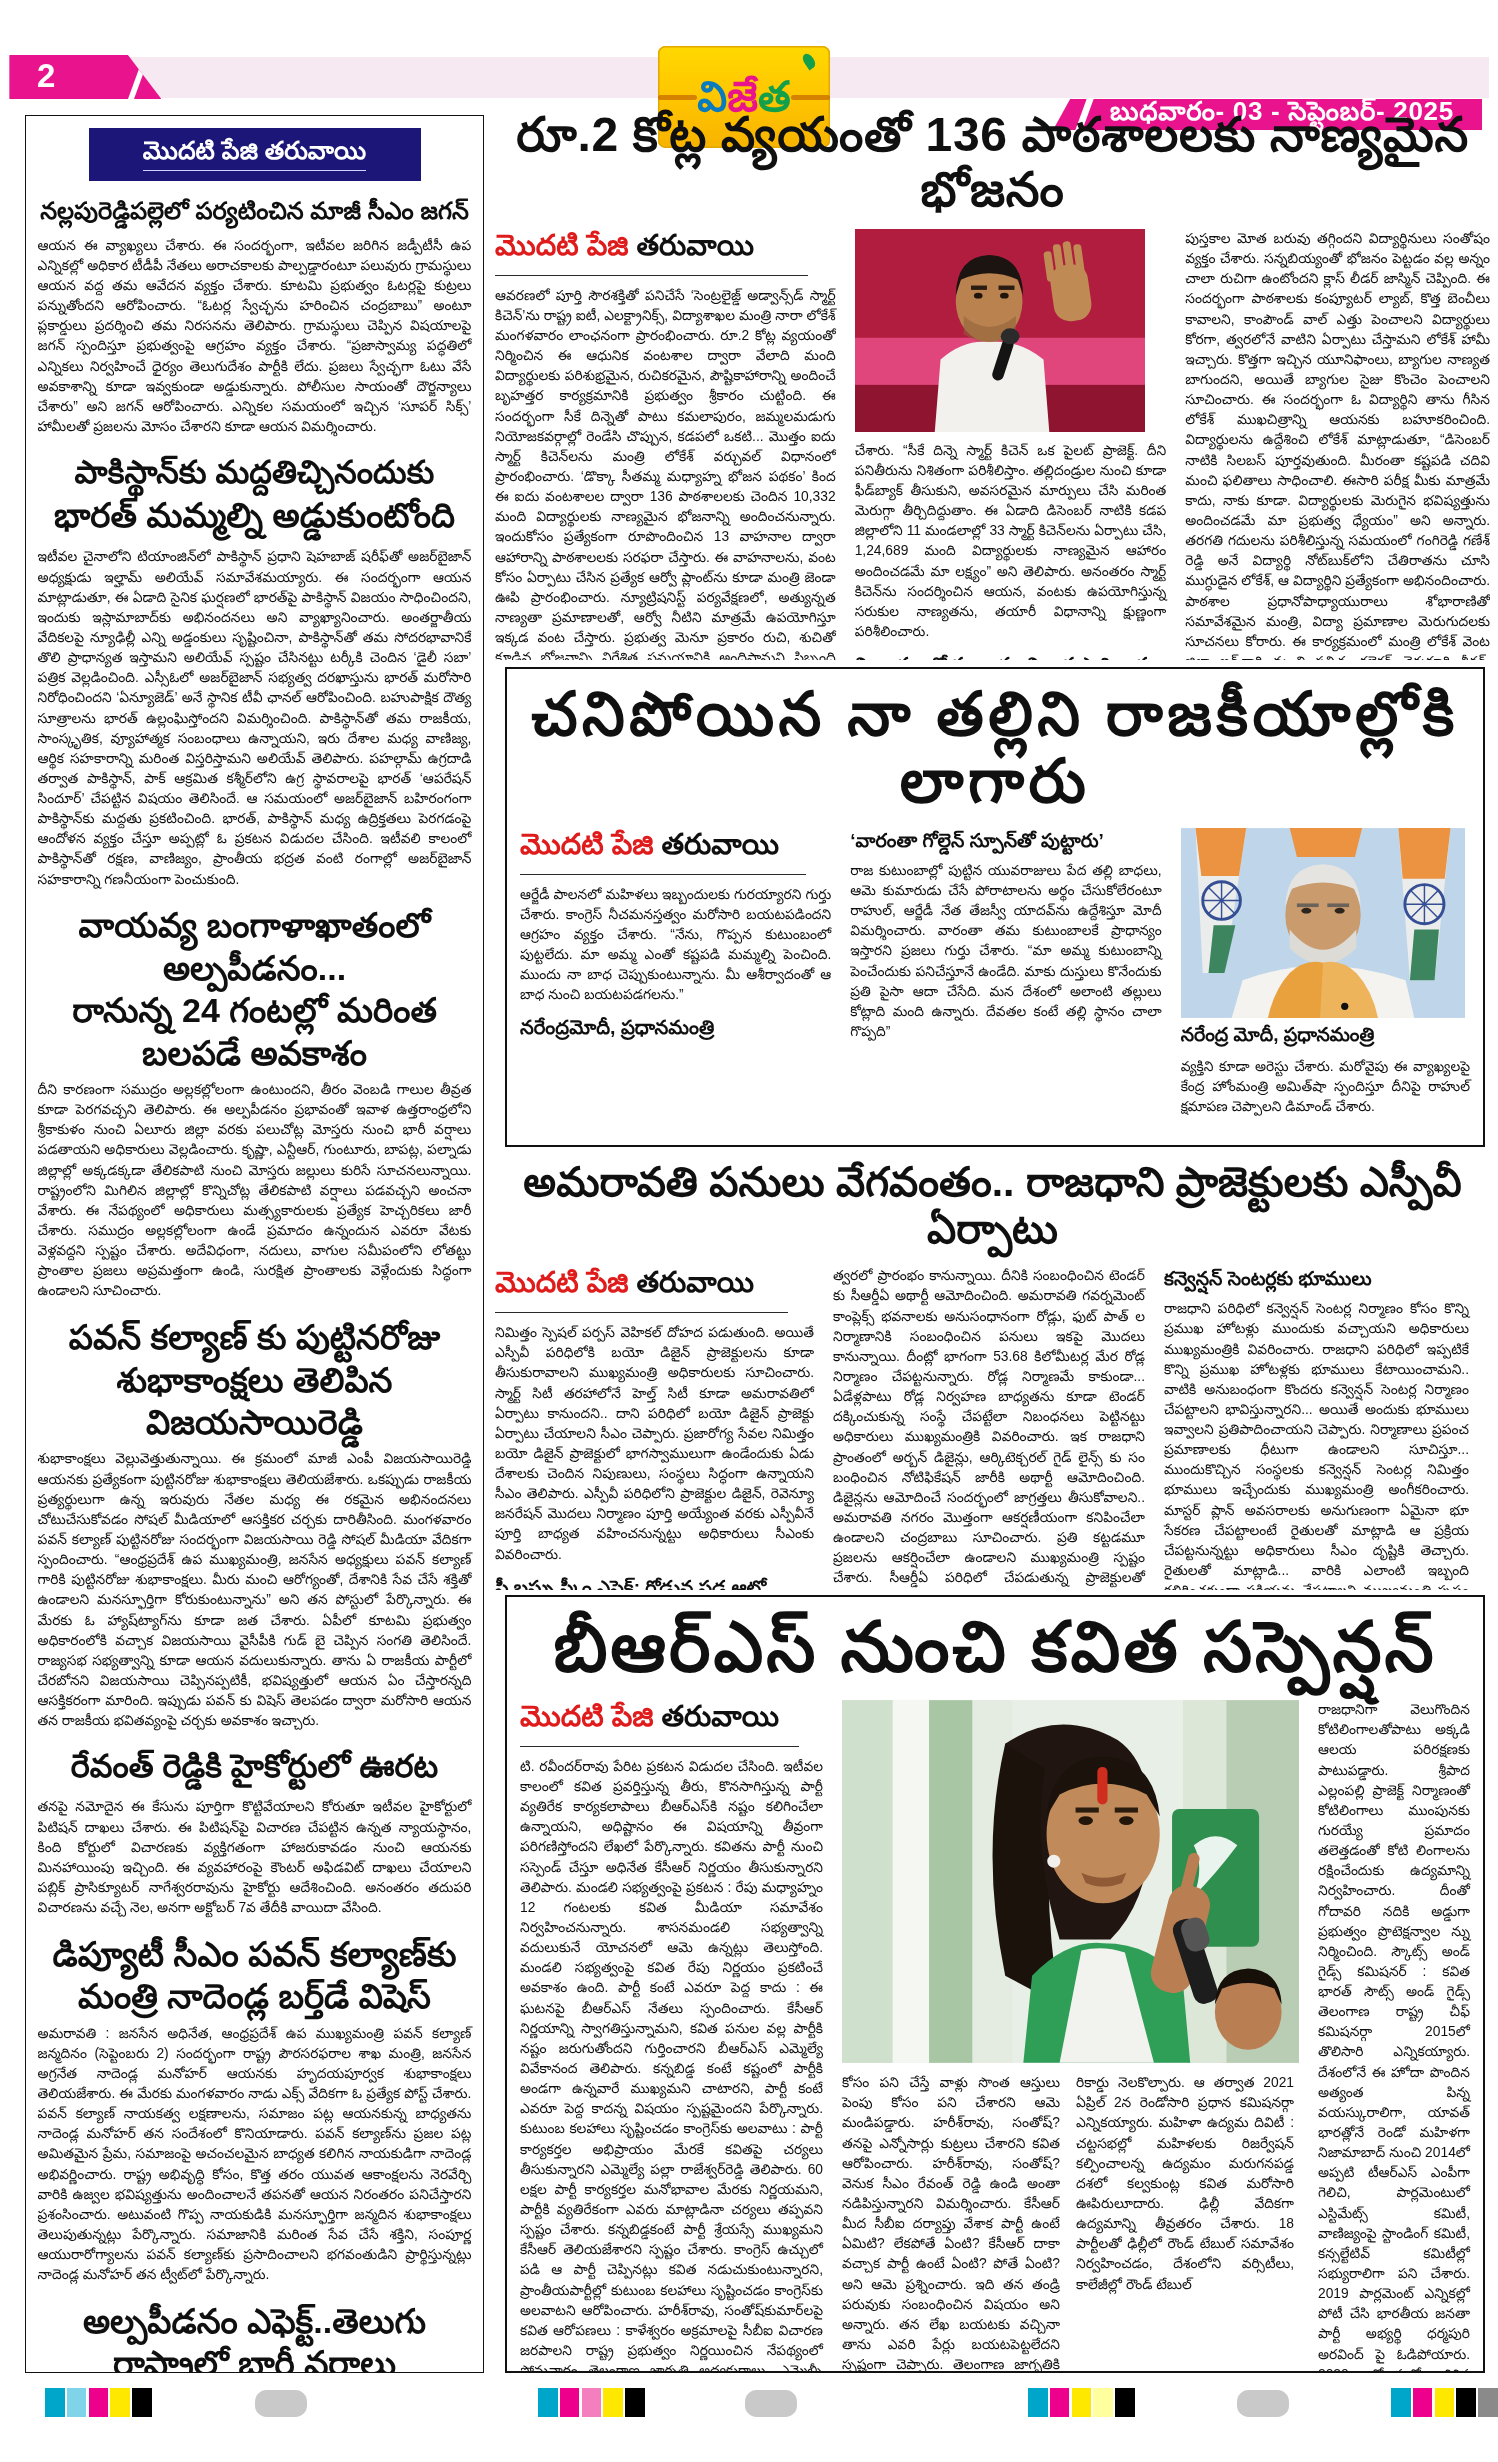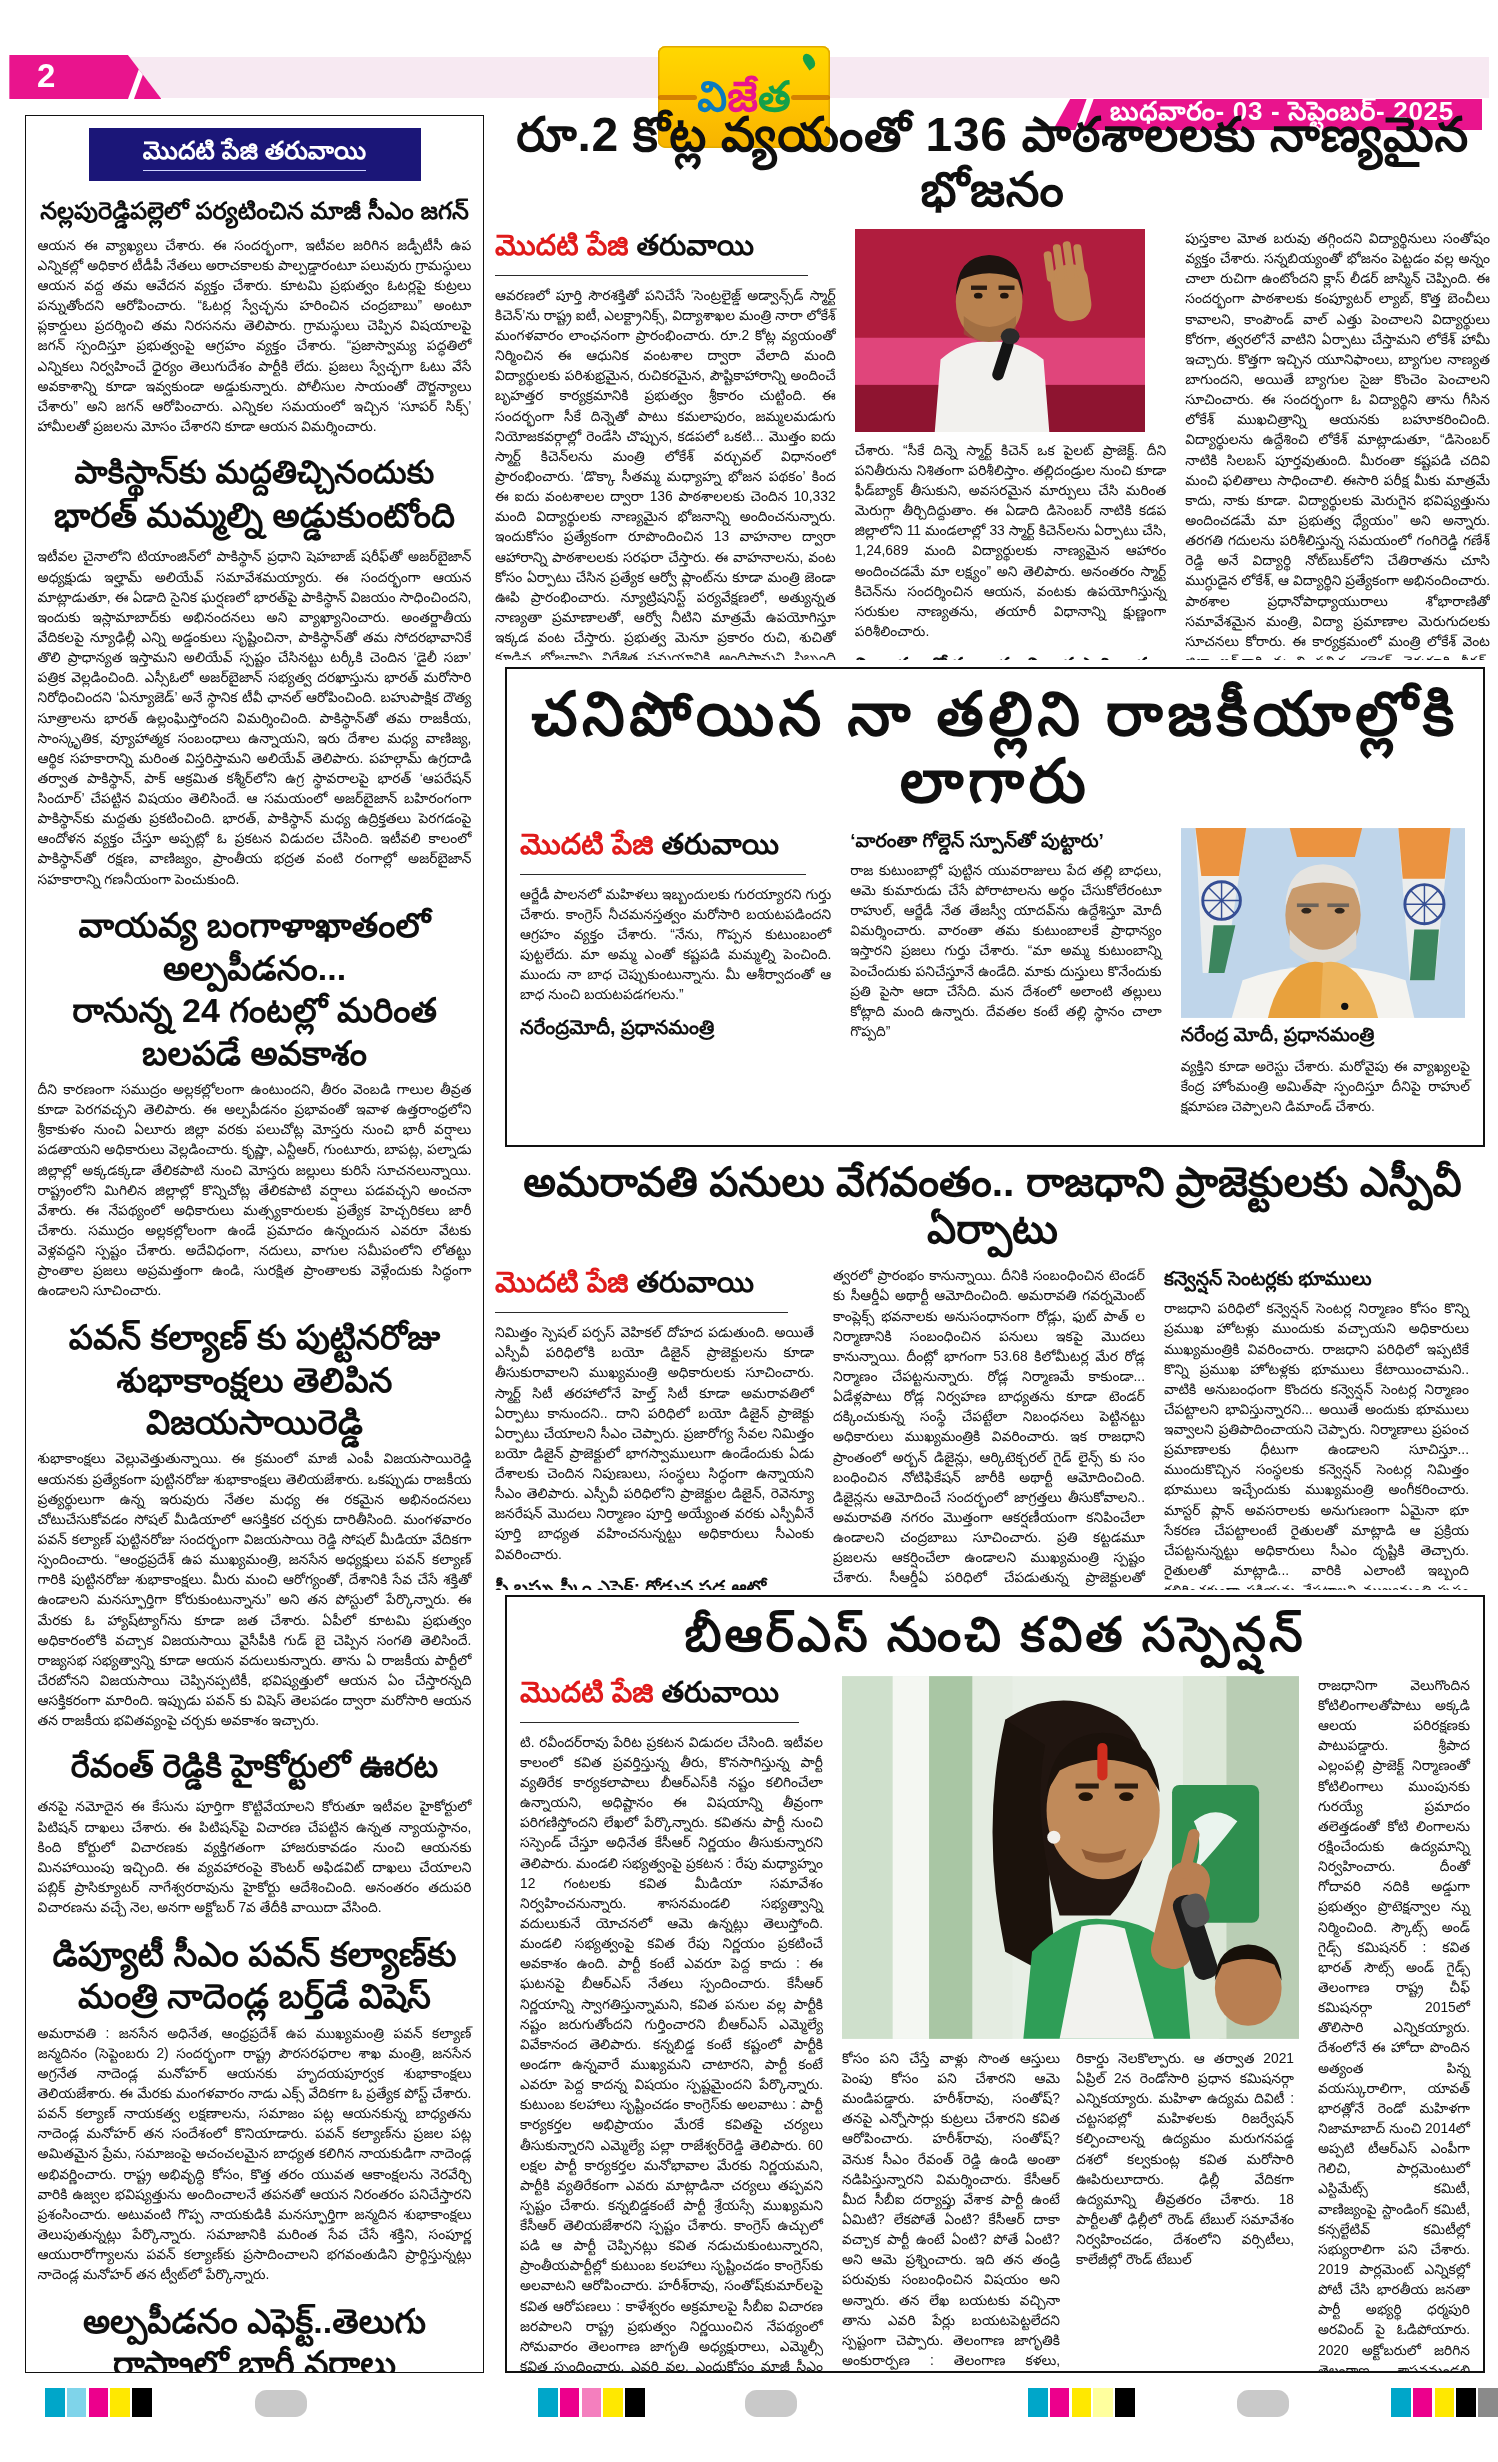--- a/index.html
+++ b/index.html
@@ -42,21 +42,21 @@
   
   .artA{position:absolute;left:495px;top:107px;width:995px;height:553px;overflow:hidden;}
   .artA-h{font-size:48px;font-weight:900;text-align:center;line-height:1.15;margin:0 0 11.6px 0;letter-spacing:0.7px;}
   .artB{position:absolute;left:505px;top:667px;width:980px;height:480px;border:2.9px solid #111;
         box-sizing:border-box;padding:7.3px 13px;overflow:hidden;}
   .artB-h{font-size:61px;font-weight:900;text-align:center;letter-spacing:4.4px;line-height:1.1;margin:4.4px 0 13px 0;}
   .artC{position:absolute;left:495px;top:1159px;width:995px;height:431px;overflow:hidden;}
   .artC-h{font-size:41px;font-weight:900;text-align:center;line-height:1.15;margin:0 0 13px 0;}
   .artD{position:absolute;left:505px;top:1595px;width:980px;height:778px;border:2.9px solid #111;
         box-sizing:border-box;padding:5.8px 13px;overflow:hidden;}
-  .artD-h{font-size:48px;font-weight:900;text-align:center;letter-spacing:2.9px;line-height:1.1;margin:5.8px 0 14.5px 0;}
+  .artD-h{font-size:70px;font-weight:900;text-align:center;letter-spacing:2.9px;line-height:1.1;margin:5.8px 0 14.5px 0;}
   .attr{font-size:19.6px;font-weight:bold;margin-top:10px;}
   .caption{font-size:19px;font-weight:bold;margin-top:5.8px;}
   .photo{display:block;}
   
   .foot{position:absolute;left:0;top:2388px;width:1499px;height:32px;}
   .bargrp{position:absolute;top:0;display:flex;gap:2.2px;}
   .bar{width:19.6px;height:29px;}
   .pill{position:absolute;top:1.5px;width:52px;height:27.6px;border-radius:11.6px;background:#c9c9c9;}
 </style>
 </head>

